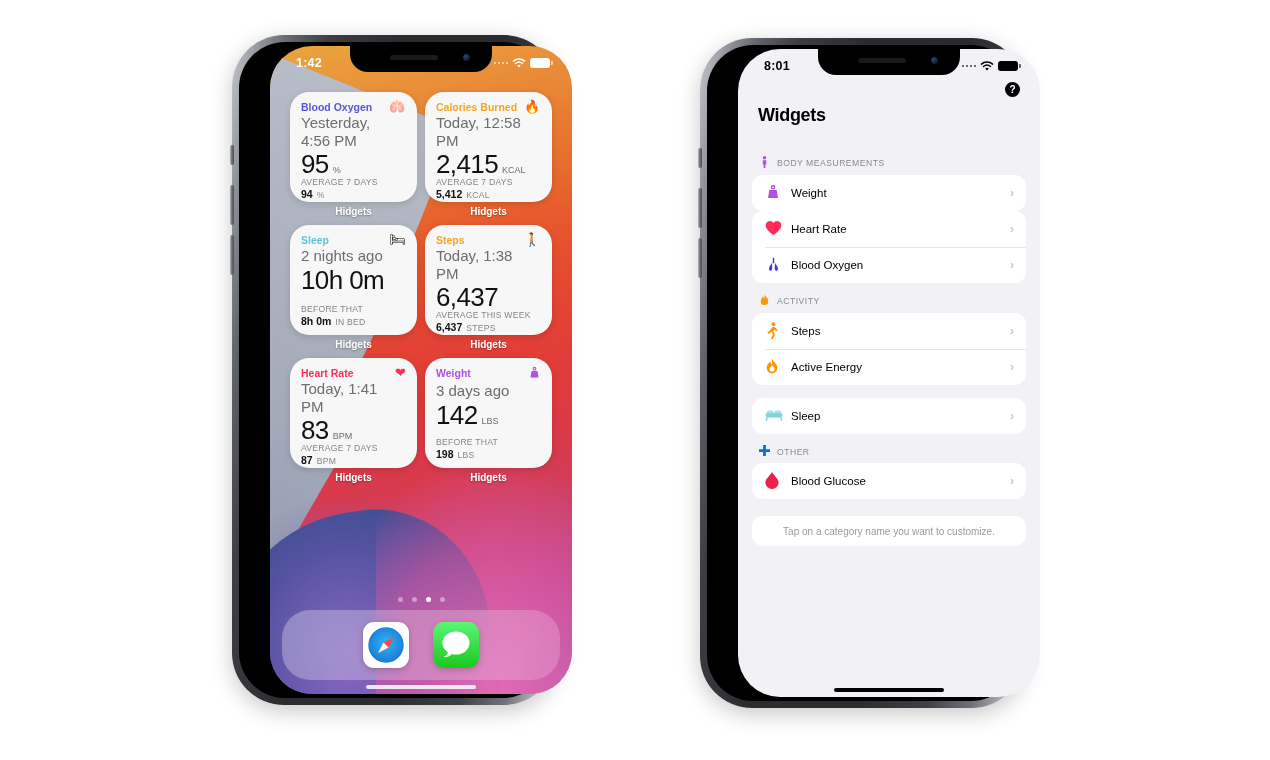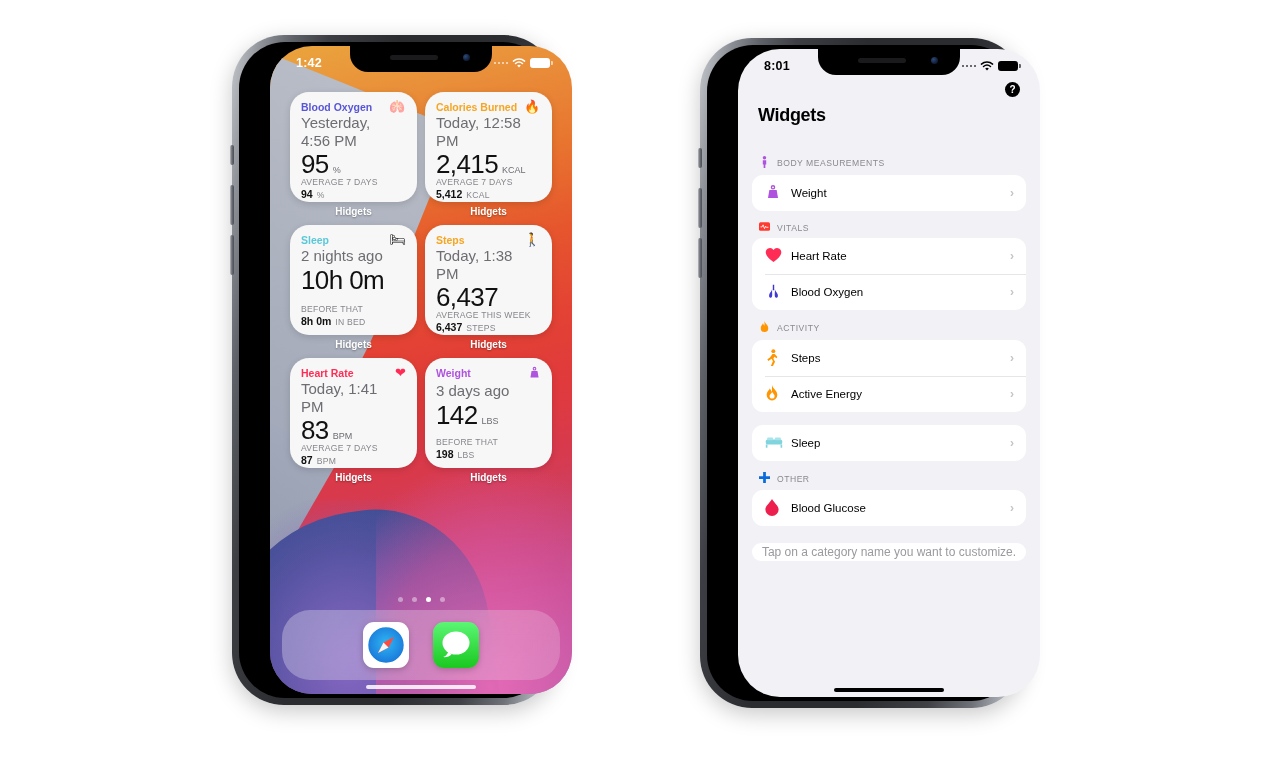--- a/index.html
+++ b/index.html
@@ -165,22 +165,22 @@
   .sec-txt { font-size: 8.6px; color:#8a8a8e; letter-spacing:.5px; }
   .card-group { background:#fff; border-radius:11px; overflow:hidden; }
   .row { display:flex; align-items:center; height:36px; padding: 0 12px 0 13px; position:relative; cursor:default; }
   .row + .row::before { content:''; position:absolute; top:0; left:13px; right:0; height:1px; background:#e6e6ea; }
   .row-ico { width:26px; font-size:15px; line-height:1; }
   .row-lbl { flex:1; font-size:11.5px; color:#000; }
   .chev { color:#c4c4c8; font-size:12px; font-weight:bold; }
   .gap { height: 13px; }
   .footnote {
     margin-top: 17px; background:#fff; border-radius:11px;
-    height: 18px; display:flex; align-items:center; justify-content:center;
-    font-size: 12px; color:#9a9a9f;
+    height: 30px; display:flex; align-items:center; justify-content:center;
+    font-size: 10px; color:#9a9a9f;
   }
 </style>
 </head>
 <body>
 
 <div class="stage">
 
   <div class="phone" style="left:232px; top:35px;">
     <div class="btn-side btn-mute"></div>
     <div class="btn-side btn-vup"></div>
@@ -451,29 +451,20 @@
                   <svg width="16" height="16" viewBox="0 0 24 24">
                       <circle cx="12" cy="5" r="2.4" fill="none" stroke="#af52de" stroke-width="2"></circle>
                       <path d="M6.5 9h11l2 12h-15z" fill="#af52de"></path>
                     </svg>
                 </span>
                 <span class="row-lbl">Weight</span>
                 <span class="chev">›</span>
               </div>
             </div>
 
-            <div class="sec-head">
-              <span class="sec-ico">
-                <svg width="11" height="9" viewBox="0 0 14 11">
-                    <rect x="0" y="0" width="14" height="11" rx="2" fill="#ff3b30"></rect>
-                    <path d="M2 6h2l1.2-2.6L7 8.2l1.4-3 .9 1.3H12" stroke="#fff" stroke-width="1.1" fill="none" stroke-linejoin="round"></path>
-                  </svg>
-              </span>
-              <span class="sec-txt">VITALS</span>
-            </div>
             <div class="card-group">
               <div class="row">
                 <span class="row-ico" style="color:#ff2d55;">
                   <svg width="17" height="16" viewBox="0 0 24 22">
                       <path d="M12 21C4 15 1 11 1 7a6 6 0 0 1 11-3 6 6 0 0 1 11 3c0 4-3 8-11 14z" fill="#ff2d55"></path>
                     </svg>
                 </span>
                 <span class="row-lbl">Heart Rate</span>
                 <span class="chev">›</span>
               </div>

